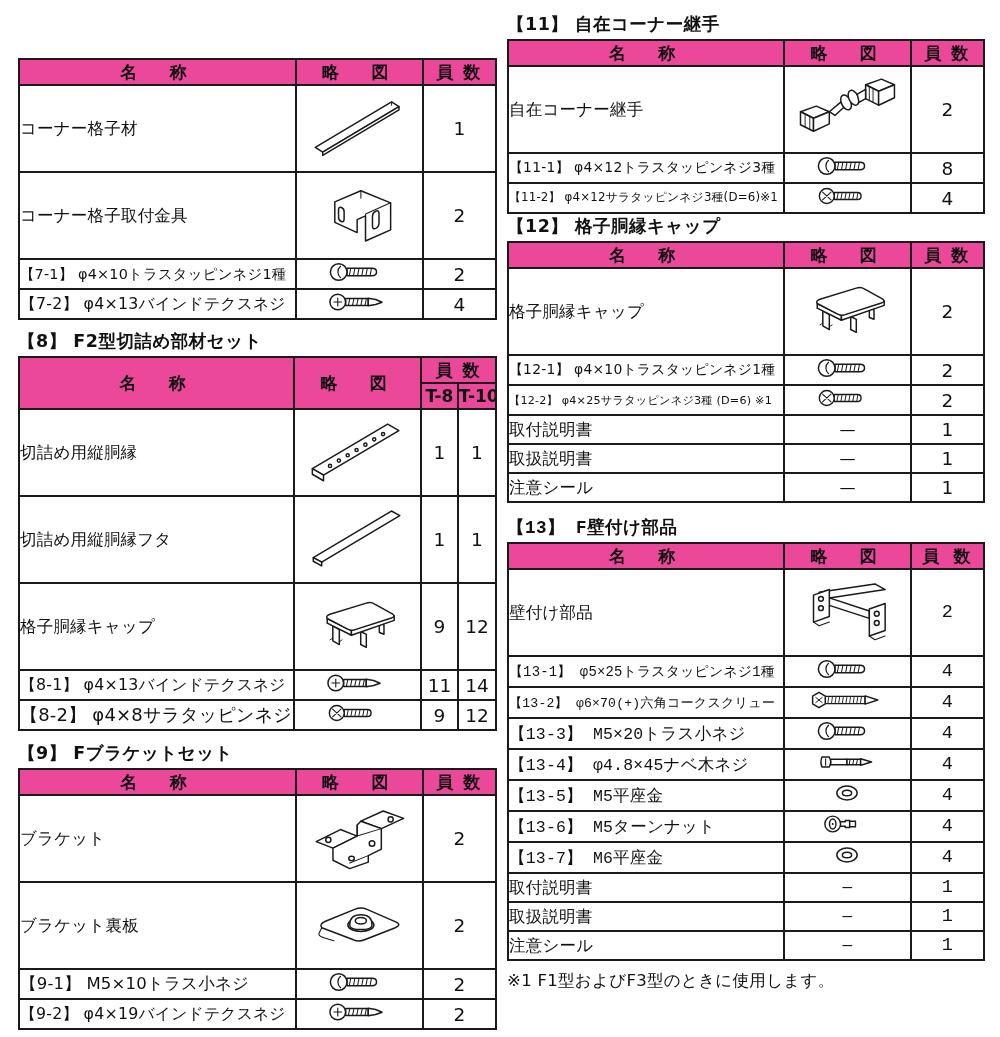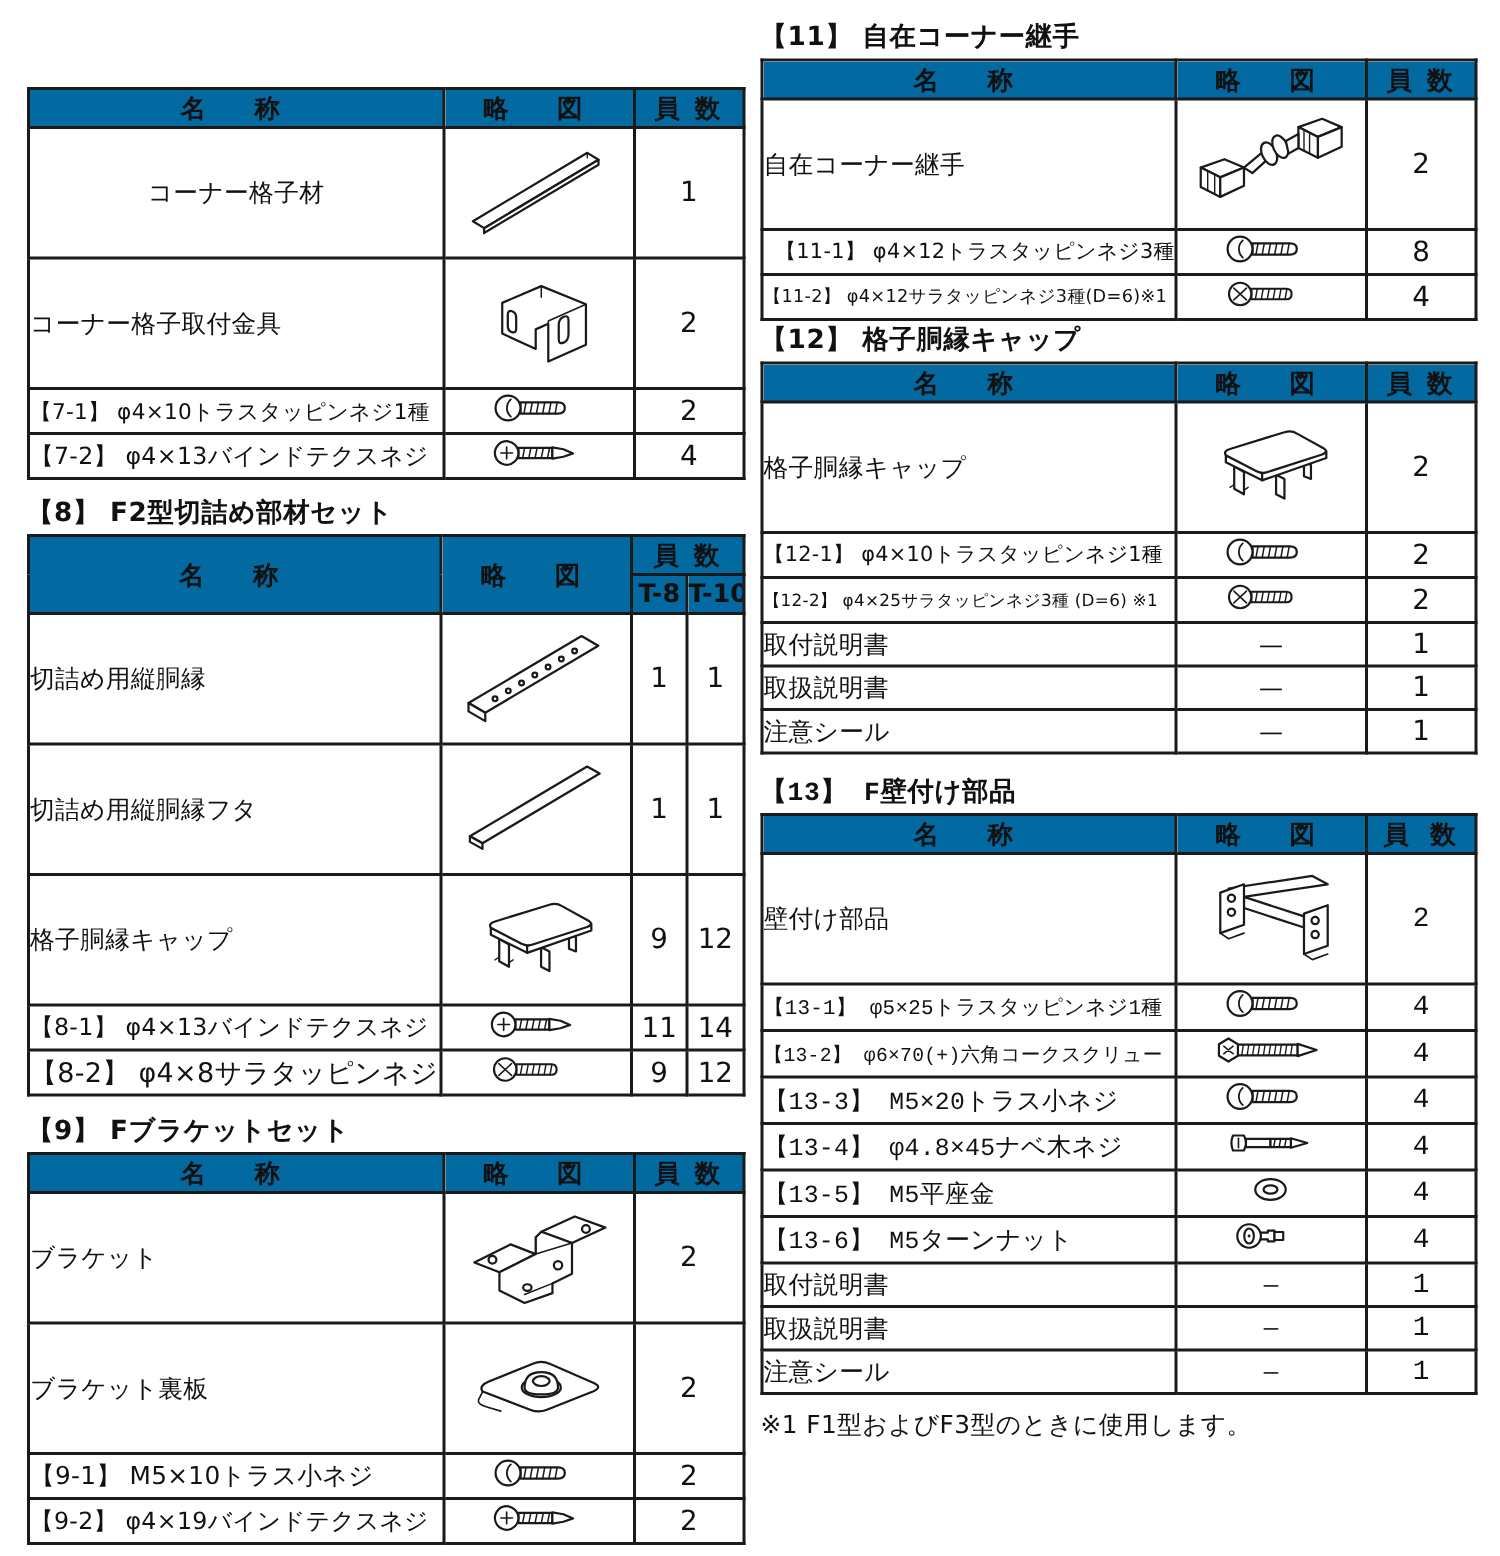--- a/index.html
+++ b/index.html
@@ -17,21 +17,21 @@
     font-size:17.5px;font-weight:600;letter-spacing:0.5px;
     margin:0 0 3px 0;white-space:nowrap;
   }
   table.parts-table{
     border-collapse:collapse;width:100%;table-layout:fixed;background:#ffffff;
   }
   table.parts-table th,table.parts-table td{
     border:2px solid #1a1a1a;padding:0;vertical-align:middle;
   }
   table.parts-table th{
-    background:#0369a1;font-size:17px;font-weight:600;height:24px;text-align:center;
+    background:#ec4899;font-size:17px;font-weight:600;height:24px;text-align:center;
     white-space:nowrap;overflow:hidden;
   }
   th.th-wide{letter-spacing:0.45em;}
   th.th-qty{letter-spacing:0.12em;}
   th.th-qtysplit{height:20px;}
   th.th-sub{font-size:14px;height:20px;letter-spacing:0;font-weight:600;}
   tr.row-big td{height:85px;}
   tr.row-small td{height:27px;}
   td.c-name{
     text-align:left;padding:1px 4px 1px 7px;white-space:nowrap;overflow:hidden;
@@ -58,21 +58,21 @@
           </colgroup>
           <thead>
             <tr>
               <th class="th-wide">名　称</th>
               <th class="th-wide">略　図</th>
               <th class="th-qty">員 数</th>
             </tr>
           </thead>
           <tbody>
             <tr class="row-big">
-              <td class="c-name" style="font-size: 16.5px; text-align: center;">コーナー格子材</td>
+              <td class="c-name" style="font-size: 16.5px;">コーナー格子材</td>
               <td class="c-diagram"><span class="icon"><svg viewBox="0 0 120 86" width="116" height="80" fill="none" stroke="#1a1a1a" stroke-width="1.6" stroke-linejoin="round" stroke-linecap="round">
                     <path fill="#fff" d="M13 65 L95 16 L103 21 L21 70 Z"></path>
      <path fill="#fff" d="M21 70 L103 21 L103 24.5 L21 73.5 Z"></path>
      <path d="M95 16 L95 19.5" stroke-width="1"></path>
                   </svg></span></td>
               <td class="c-qty">1</td>
             </tr>
             <tr class="row-big">
               <td class="c-name" style="font-size: 16.5px; margin-top: 21px;">コーナー格子取付金具</td>
               <td class="c-diagram"><span class="icon"><svg viewBox="0 0 120 86" width="116" height="80" fill="none" stroke="#1a1a1a" stroke-width="1.6" stroke-linejoin="round" stroke-linecap="round">
@@ -288,21 +288,21 @@
      <path fill="#fff" d="M24 54 L41 47 L41 60 L24 68 Z"></path>
      <path d="M15 49.5 L15 63.5 M20 51.5 L20 65.5" stroke-width="1"></path>
      <path fill="#fff" d="M41 47 L53 37 L59 40 L47 51 Z"></path>
      <ellipse cx="59" cy="37" rx="5" ry="8.5" transform="rotate(-25 59 37)" fill="#fff"></ellipse>
      <ellipse cx="67" cy="32" rx="5" ry="8.5" transform="rotate(-25 67 32)" fill="#fff"></ellipse>
      <path fill="#fff" d="M71 28 L80 23 L80 33 L73 37 Z"></path>
                   </svg></span></td>
               <td class="c-qty">2</td>
             </tr>
             <tr class="row-small">
-              <td class="c-name" style="font-size: 13.9px; text-align: right;">【11-1】 φ4×12トラスタッピンネジ3種</td>
+              <td class="c-name" style="font-size: 13.9px;">【11-1】 φ4×12トラスタッピンネジ3種</td>
               <td class="c-diagram"><span class="icon"><svg viewBox="0 0 66 26" width="62" height="24" fill="none" stroke="#1a1a1a" stroke-width="1.6" stroke-linejoin="round" stroke-linecap="round">
                     <path fill="#fff" d="M20 9 H47 Q52 9 52 13 Q52 17 47 17 H20 Z"></path>
      <path d="M24 9 L22.5 17 M28.5 9 L27 17 M33 9 L31.5 17 M37.5 9 L36 17 M42 9 L40.5 17 M46.5 9 L45 17" stroke-width="1.1"></path>
      <circle cx="11" cy="13" r="9" fill="#fff"></circle>
      <path d="M13 6.8 A8.2 8.2 0 0 0 13 19.2" stroke-width="1.3"></path>
                   </svg></span></td>
               <td class="c-qty">8</td>
             </tr>
             <tr class="row-small">
               <td class="c-name" style="font-size: 11.8px;">【11-2】 φ4×12サラタッピンネジ3種(D=6)※1</td>
@@ -471,20 +471,28 @@
               <td class="c-diagram"><span class="icon"><svg viewBox="0 0 56 26" width="50" height="24" fill="none" stroke="#1a1a1a" stroke-width="1.6" stroke-linejoin="round" stroke-linecap="round">
                     <path fill="#fff" d="M20.5 10.5 H26 V9 H31 V17 H26 V15.5 H20.5 Z"></path>
      <path fill="#fff" d="M31 10 H37.5 V16 H31 Z"></path>
      <circle cx="12" cy="13" r="8.8" fill="#fff"></circle>
      <ellipse cx="12" cy="13" rx="3.6" ry="5.6" fill="#fff"></ellipse>
      <circle cx="12" cy="13" r="1.1" fill="#1a1a1a" stroke="none"></circle>
                   </svg></span></td>
               <td class="c-qty">4</td>
             </tr>
             <tr class="row-small">
+              <td class="c-name" style="font-size: 16.5px;">【13-7】 M6平座金</td>
+              <td class="c-diagram"><span class="icon"><svg viewBox="0 0 34 26" width="32" height="24" fill="none" stroke="#1a1a1a" stroke-width="1.6" stroke-linejoin="round" stroke-linecap="round">
+                    <ellipse cx="17" cy="13" rx="11" ry="7.5" fill="#fff"></ellipse>
+     <ellipse cx="17" cy="13" rx="5" ry="3" fill="#fff"></ellipse>
+                  </svg></span></td>
+              <td class="c-qty">4</td>
+            </tr>
+            <tr class="row-small">
               <td class="c-name" style="font-size: 16.5px;">取付説明書</td>
               <td class="c-diagram"><span class="dash">—</span></td>
               <td class="c-qty">1</td>
             </tr>
             <tr class="row-small">
               <td class="c-name" style="font-size: 16.5px;">取扱説明書</td>
               <td class="c-diagram"><span class="dash">—</span></td>
               <td class="c-qty">1</td>
             </tr>
             <tr class="row-small">

